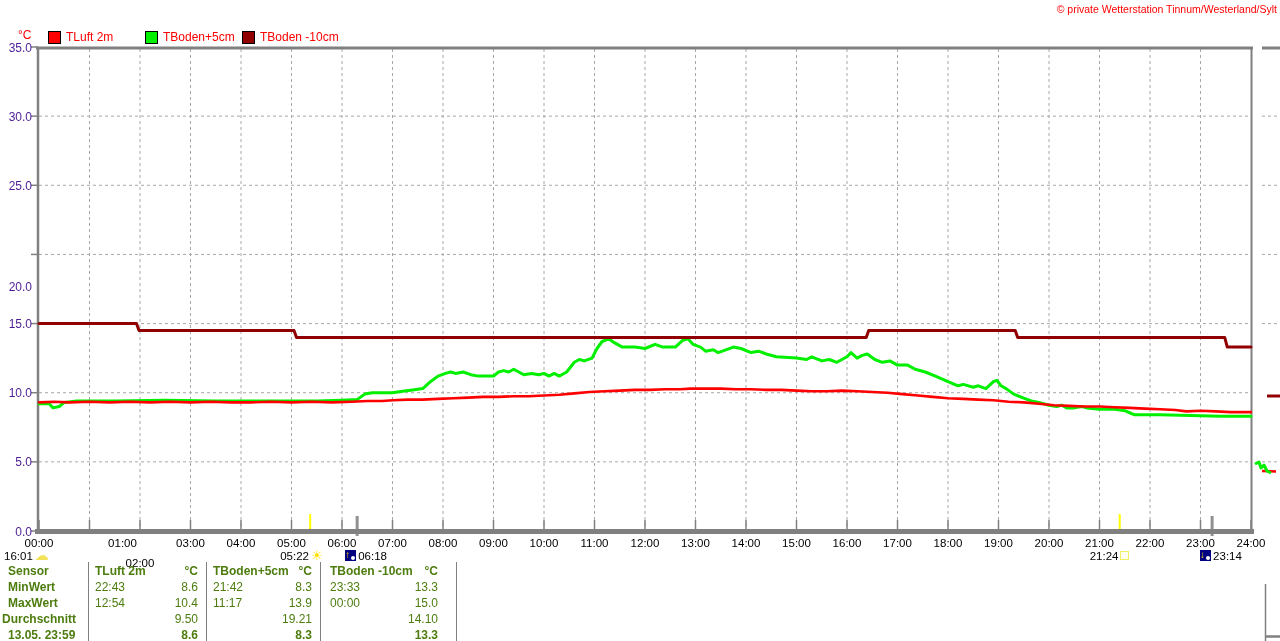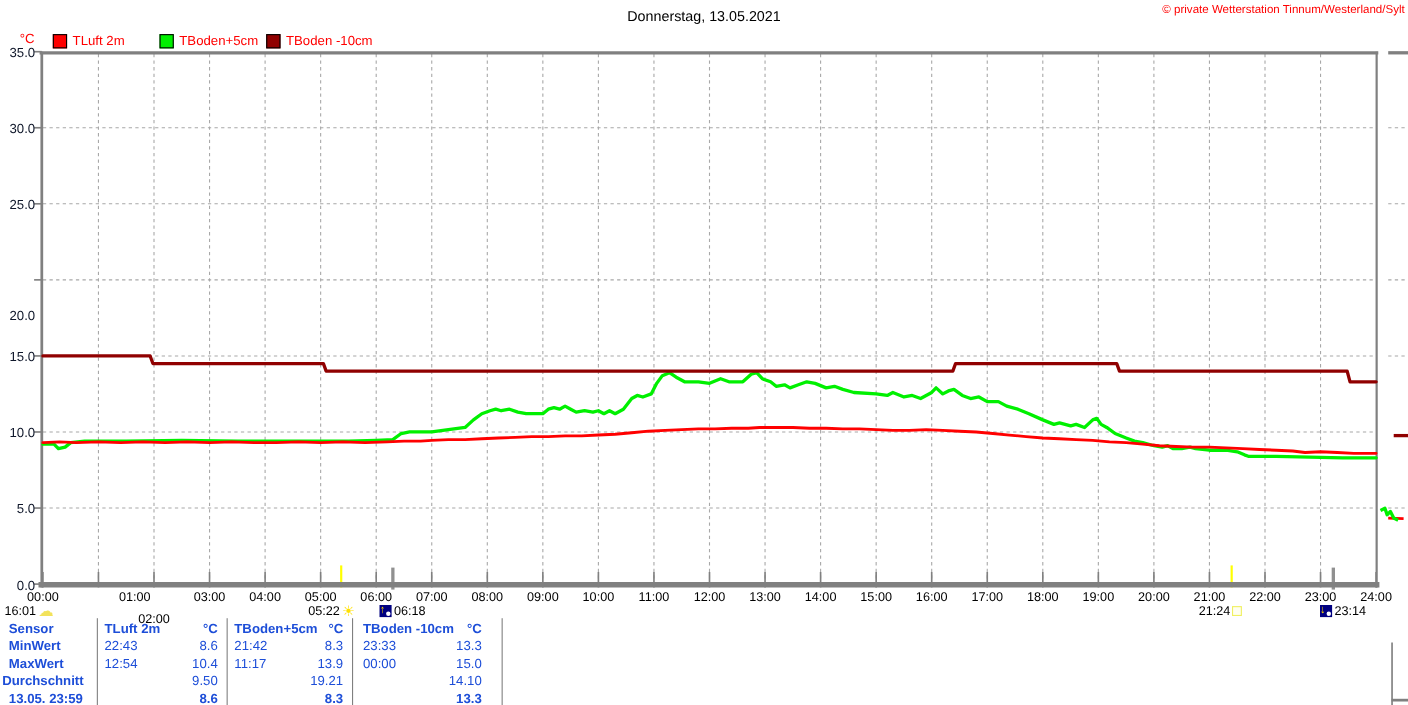--- a/index.html
+++ b/index.html
@@ -6,33 +6,33 @@
   .screen{position:relative;width:1280px;height:641px;background:#ffffff;overflow:hidden;
           font-family:"Liberation Sans",sans-serif;-webkit-font-smoothing:none;}
   .title{position:absolute;left:0;top:7px;width:1280px;text-align:center;
          font-size:13px;color:#000;}
   .copyright{position:absolute;right:3px;top:3px;font-size:10.5px;color:#ff0000;}
   .unit-label{position:absolute;left:18px;top:28px;font-size:12px;color:#ff0000;}
   .legend{position:absolute;left:48px;top:30px;height:13px;}
   .legend-item{position:absolute;top:0;display:flex;align-items:center;}
   .legend-item .sw{width:11px;height:11px;border:1px solid #000;display:inline-block;margin-right:5px;}
   .legend-item .lb{font-size:12px;color:#ff0000;white-space:nowrap;}
-  .ylabel{position:absolute;left:0;width:32px;text-align:right;font-size:12px;color:#0f172a;}
+  .ylabel{position:absolute;left:0;width:32px;text-align:right;font-size:12px;color:#4c1d95;}
   .xlabel{position:absolute;width:40px;text-align:center;font-size:11.5px;color:#000;top:537px;}
   .ev{position:absolute;top:549px;height:13px;font-size:11.5px;color:#000;white-space:nowrap;
       display:flex;align-items:center;}
   .ev .t{margin:0 2px;}
   .icon-sun{color:#ffe000;font-size:13px;line-height:11px;}
   .icon-cloud{color:#f2e25a;font-size:14px;line-height:11px;}
   .icon-moonbox{position:relative;display:inline-block;width:11px;height:11px;background:#000080;}
   .icon-moonbox .dot{position:absolute;left:6px;top:6px;width:4px;height:4px;background:#fff;border-radius:50%;}
   .icon-moonbox .arr{position:absolute;left:0px;top:-1px;width:11px;text-align:left;
       color:#ffd800;font-size:10px;font-weight:bold;line-height:12px;}
   .icon-sunset-sq{display:inline-block;width:7px;height:7px;border:1.5px solid #f0f060;background:#fffff0;}
-  .tbl-cell{position:absolute;font-size:12px;color:#1d4ed8;line-height:16px;white-space:nowrap;}
+  .tbl-cell{position:absolute;font-size:12px;color:#4d7c0f;line-height:16px;white-space:nowrap;}
   .b{font-weight:bold;}
   .sep{position:absolute;width:1px;background:#808080;top:562px;height:79px;}
   svg{position:absolute;left:0;top:0;}
 </style>
 </head>
 <body>
 
 <div class="screen">
   <svg id="plot" width="1280" height="641">
       <line x1="39" y1="461.8571428571429" x2="1251" y2="461.8571428571429" stroke="#a8a8a8" stroke-width="1" stroke-dasharray="3 3"></line>
@@ -114,21 +114,20 @@
       <line x1="1262" y1="254.42857142857144" x2="1280" y2="254.42857142857144" stroke="#a8a8a8" stroke-width="1" stroke-dasharray="3 3"></line>
       <line x1="1262" y1="323.57142857142856" x2="1280" y2="323.57142857142856" stroke="#a8a8a8" stroke-width="1" stroke-dasharray="3 3"></line>
       <line x1="1262" y1="461.8571428571429" x2="1280" y2="461.8571428571429" stroke="#a8a8a8" stroke-width="1" stroke-dasharray="3 3"></line>
       <line x1="1267" y1="396" x2="1280" y2="396" stroke="#900000" stroke-width="3"></line>
       <line x1="1262" y1="471" x2="1276" y2="471.5" stroke="#ff0000" stroke-width="2.5"></line>
       <polyline points="1255,464 1259,462 1261,468 1264,465 1267,471 1271,473" fill="none" stroke="#00f000" stroke-width="3" stroke-linejoin="round"></polyline>
       <line x1="1265.5" y1="584" x2="1265.5" y2="641" stroke="#808080" stroke-width="1.5"></line>
       <line x1="1265" y1="636.5" x2="1280" y2="636.5" stroke="#808080" stroke-width="2.5"></line>
     </svg>
 
-  <div class="title">Donnerstag, 13.05.2021</div>
   <div class="copyright">© private Wetterstation Tinnum/Westerland/Sylt</div>
   <div class="unit-label">°C</div>
 
   <div class="legend">
     <div class="legend-item" style="left:0px">
       <span class="sw" id="sw0" style="background: rgb(255, 0, 0);"></span>
       <span class="lb">TLuft 2m</span>
     </div>
     <div class="legend-item" style="left:97px">
       <span class="sw" id="sw1" style="background: rgb(0, 240, 0);"></span>

